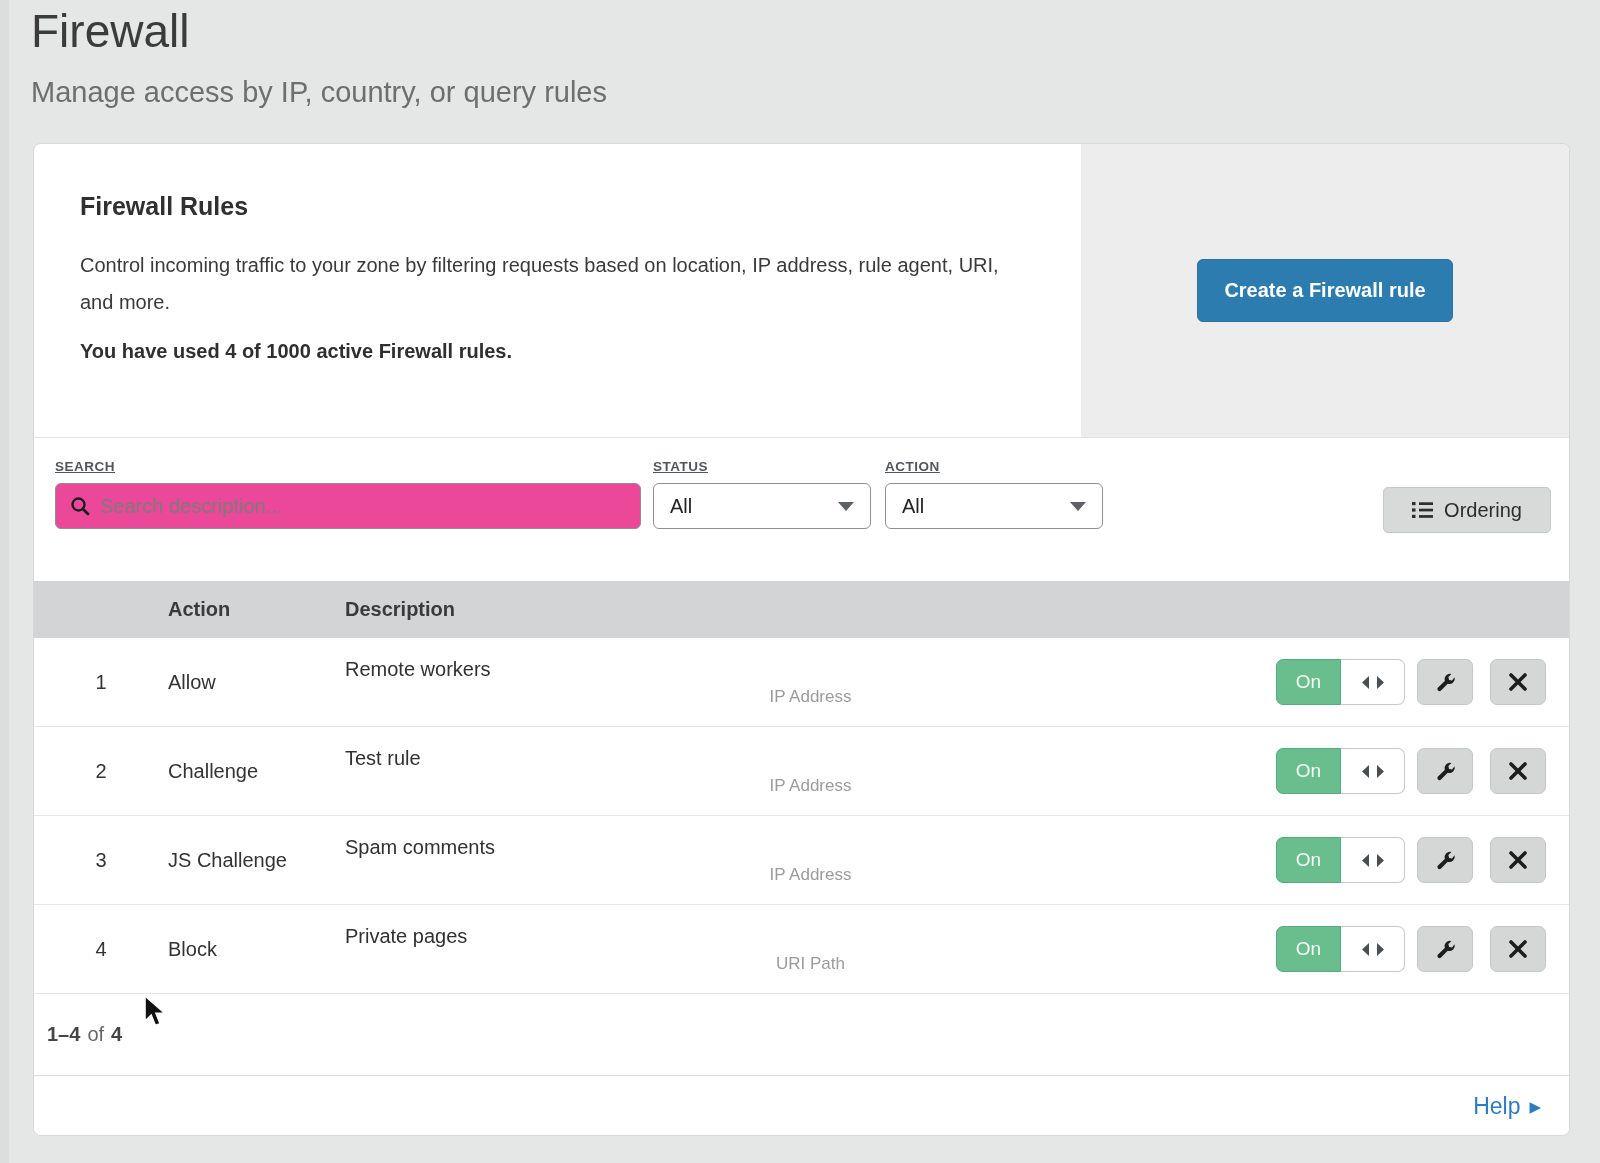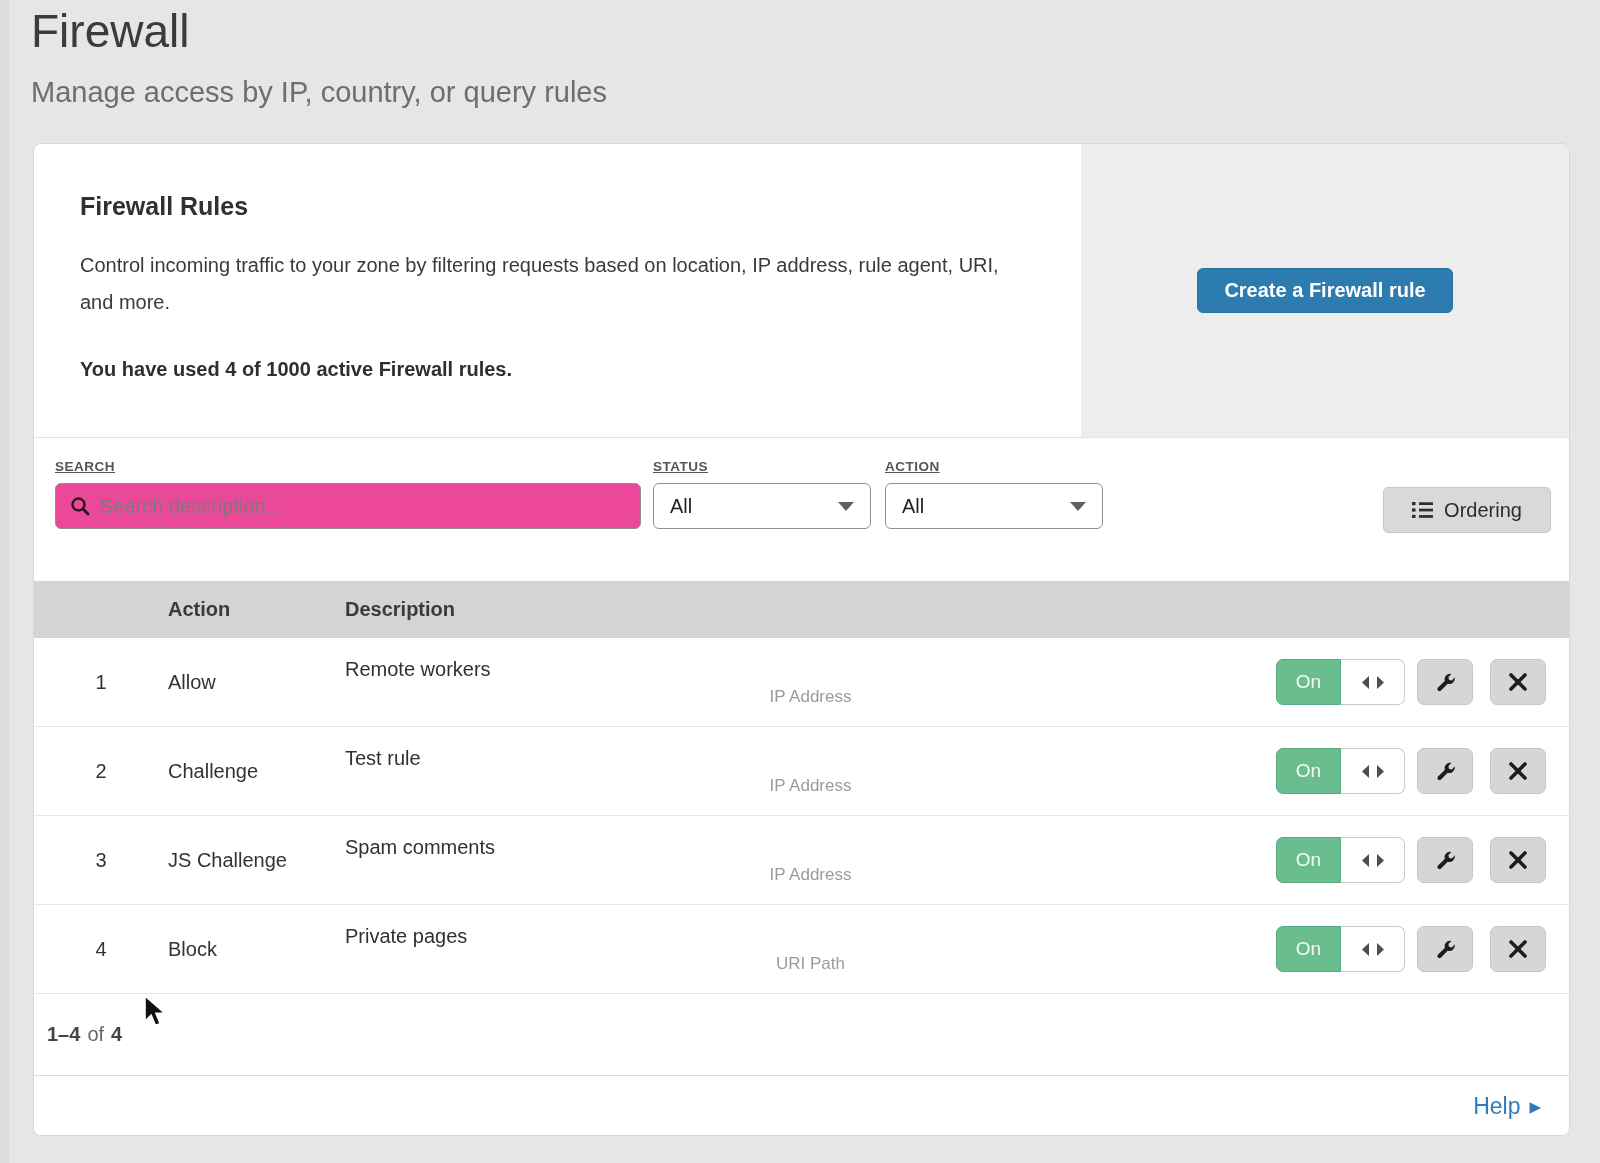--- a/index.html
+++ b/index.html
@@ -30,30 +30,30 @@
     border-radius: 8px;
     overflow: hidden;
     display: flex; flex-direction: column;
   }
 
   
   .top-section { height: 294px; display: flex; border-bottom: 1px solid #e2e2e2; flex: 0 0 auto; }
   .rules-info { flex: 1 1 auto; padding: 48px 40px 0 46px; }
   .rules-heading { font-size: 25px; font-weight: 700; color: #303030; margin-bottom: 26px; }
   .rules-desc { font-size: 20px; line-height: 37px; color: #3a3a3a; max-width: 945px; }
-  .rules-usage { margin-top: 37px; font-size: 20px; font-weight: 700; color: #2f2f2f; }
+  .rules-usage { margin-top: 19px; font-size: 20px; font-weight: 700; color: #2f2f2f; }
   .create-panel {
     flex: 0 0 488px; background: #ededee;
     display: flex; align-items: center; justify-content: center;
   }
   .create-btn {
     background: #2c7cb0; color: #ffffff; border: 1px solid #2a72a2;
     font-family: "Liberation Sans", sans-serif;
     font-size: 20px; font-weight: 700;
-    padding: 10px 26px; height: 45px; border-radius: 6px; cursor: pointer;
+    padding: 10px 26px; height: 63px; border-radius: 6px; cursor: pointer;
   }
 
   
   .filter-bar { height: 143px; flex: 0 0 auto; position: relative; background: #fff; }
   .filter-label {
     font-size: 13.5px; font-weight: 700; letter-spacing: 0.5px;
     color: #51565b; margin-bottom: 9px; text-decoration: underline;
   }
   .filter-group { position: absolute; top: 21px; }
   .fg-search { left: 21px; width: 586px; }

